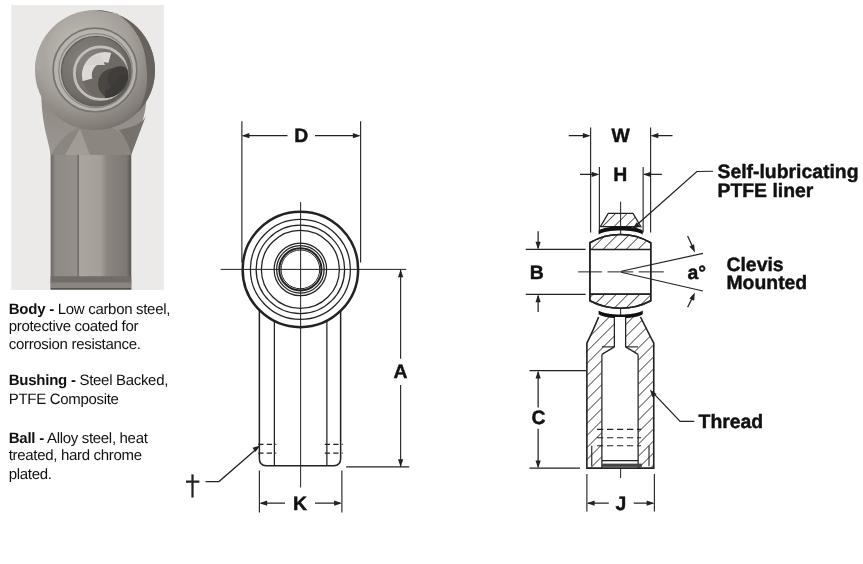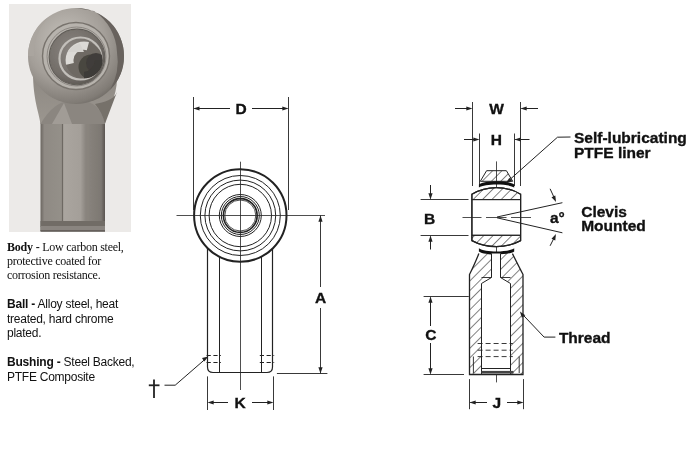--- a/index.html
+++ b/index.html
@@ -260,17 +260,17 @@
   <text x="574" y="142.8">Self-lubricating</text>
   <text x="574" y="157.8">PTFE liner</text>
   <text x="581.2" y="217.2">Clevis</text>
   <text x="581.2" y="231.2">Mounted</text>
   <text x="558.9" y="342.6">Thread</text>
   <text x="550" y="223" font-size="15.5">a°</text>
 </g>
 </svg>
 
 <div class="txt" style="left:7px;top:239.5px;width:150px;">
-  <div style="margin-bottom:15px;font-family:Liberation Serif, serif;"><b>Body -</b> Low carbon steel,<br>protective coated for<br>corrosion resistance.</div>
+  <div style="margin-bottom:15px;"><b>Body -</b> Low carbon steel,<br>protective coated for<br>corrosion resistance.</div>
+  <div style="margin-bottom:17px;"><b>Bushing -</b> Steel Backed,<br>PTFE Composite</div>
   <div style="margin-bottom:15px;"><b>Ball -</b> Alloy steel, heat<br>treated, hard chrome<br>plated.</div>
-  <div style="margin-bottom:17px;"><b>Bushing -</b> Steel Backed,<br>PTFE Composite</div>
 </div>
 </div>
 
 </body></html>

